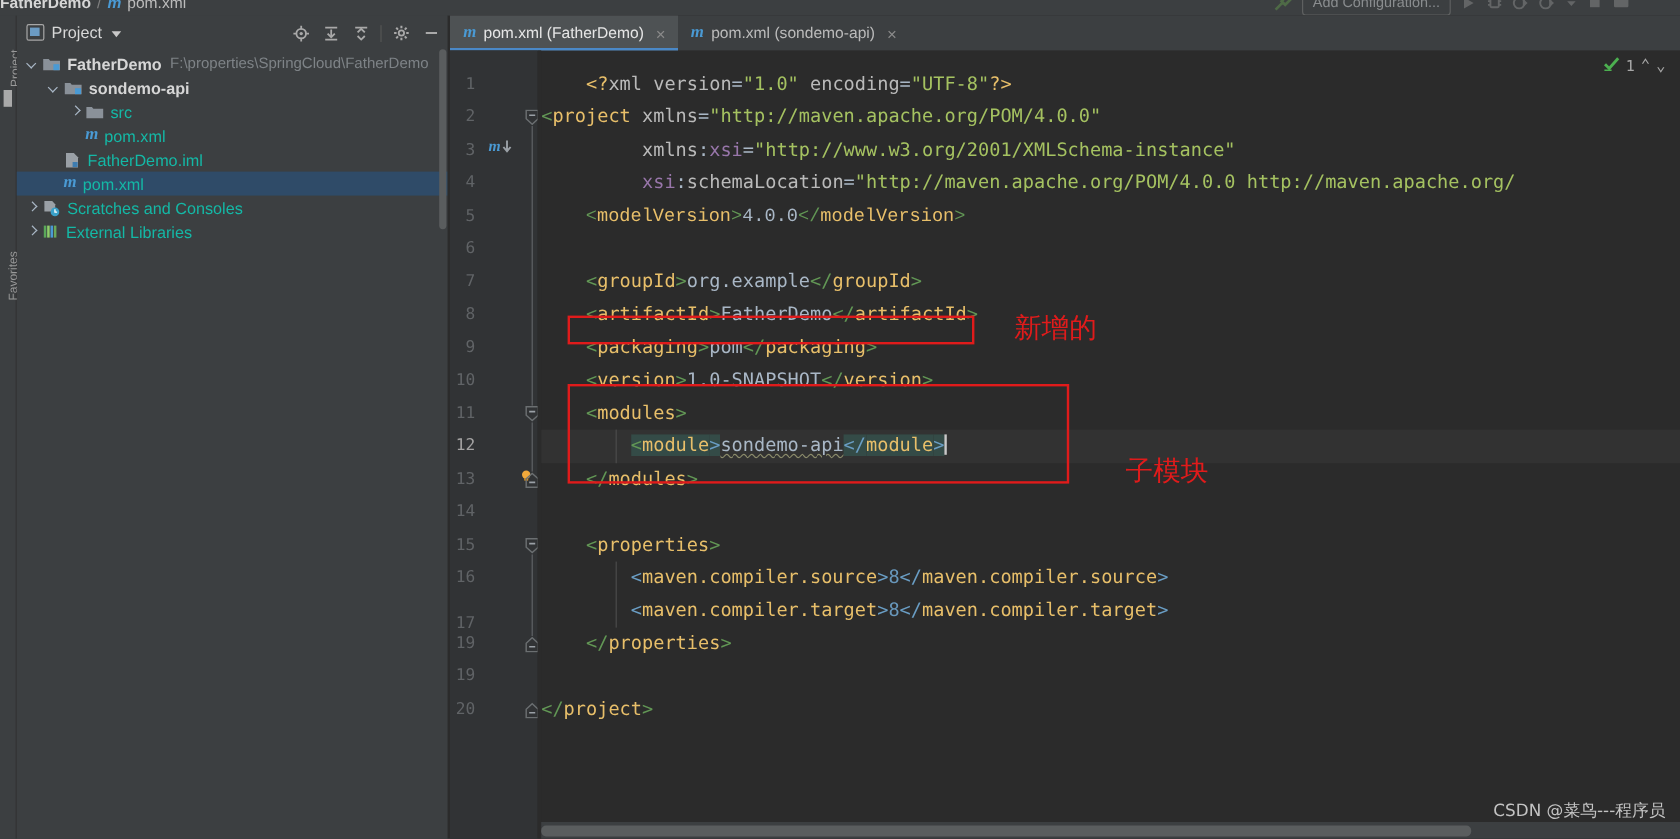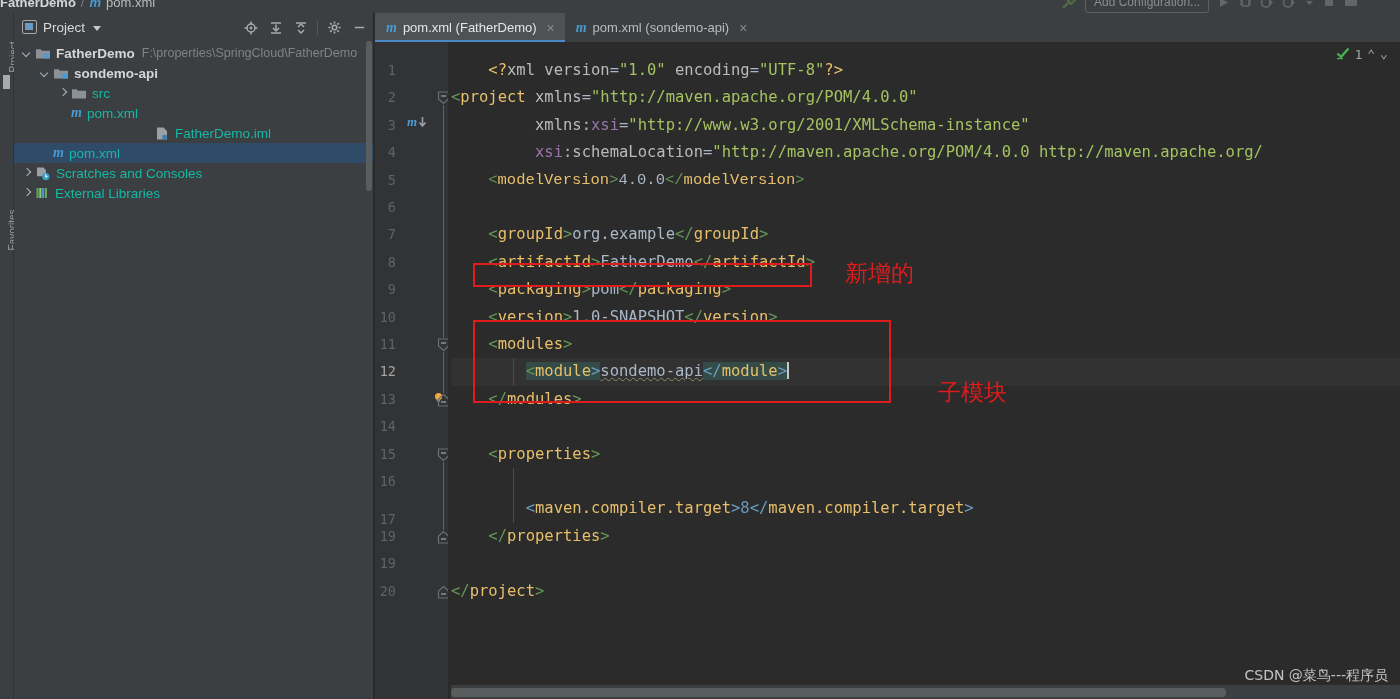--- a/index.html
+++ b/index.html
@@ -407,21 +407,21 @@
               <path d="M1 3.2h4.6l1.2 1.5H15v7.8H1z" fill="#8a9199"></path>
             </svg>
           </span>
           <span class="lbl">src</span>
         </div>
         <div class="tree-row" style="padding-left: 44px;">
           <span class="arrow"></span>
           <span class="ico m-ico">m</span>
           <span class="lbl">pom.xml</span>
         </div>
-        <div class="tree-row" style="padding-left: 26px; justify-content: center;">
+        <div class="tree-row" style="padding-left: 26px;">
           <span class="arrow"></span>
           <span class="ico">
             <svg width="15" height="15" viewBox="0 0 15 15">
               <path d="M2 1.5h6.5L12 5v8.5H2z" fill="#9aa0a6"></path>
               <rect x="7.5" y="9" width="4.2" height="4.2" fill="#3d7cb0"></rect>
             </svg>
           </span>
           <span class="lbl">FatherDemo.iml</span>
         </div>
         <div class="tree-row sel" style="padding-left: 26px;">
@@ -548,20 +548,21 @@
         <div class="cline" style="top: 179.4px;"><span class="txt">    </span><span class="br">&lt;</span><span class="tg">groupId</span><span class="br">&gt;</span><span class="txt">org.example</span><span class="br">&lt;/</span><span class="tg">groupId</span><span class="br">&gt;</span></div>
         <div class="cline" style="top: 206.8px;"><span class="txt">    </span><span class="br">&lt;</span><span class="tg">artifactId</span><span class="br">&gt;</span><span class="txt">FatherDemo</span><span class="br">&lt;/</span><span class="tg">artifactId</span><span class="br">&gt;</span></div>
         <div class="cline" style="top: 234.2px;"><span class="txt">    </span><span class="br">&lt;</span><span class="tg">packaging</span><span class="br">&gt;</span><span class="txt">pom</span><span class="br">&lt;/</span><span class="tg">packaging</span><span class="br">&gt;</span></div>
         <div class="cline" style="top: 261.6px;"><span class="txt">    </span><span class="br">&lt;</span><span class="tg">version</span><span class="br">&gt;</span><span class="txt">1.0-SNAPSHOT</span><span class="br">&lt;/</span><span class="tg">version</span><span class="br">&gt;</span></div>
         <div class="cline" style="top: 289px;"><span class="txt">    </span><span class="br">&lt;</span><span class="tg">modules</span><span class="br">&gt;</span></div>
         <div class="cline curline" style="top: 316.4px;"></div>
         <div class="cline" style="top: 316.4px;"><span class="txt">        </span><span class="br hl">&lt;</span><span class="tg hl">module</span><span class="propname hl">&gt;</span><span class="txt wavy">sondemo-api</span><span class="propname hl">&lt;/</span><span class="tg hl">module</span><span class="propname hl">&gt;</span><span class="caret"></span></div>
         <div class="cline" style="top: 343.8px;"><span class="txt">    </span><span class="br">&lt;/</span><span class="tg">modules</span><span class="br">&gt;</span></div>
         <div class="cline" style="top: 371.2px;"></div>
         <div class="cline" style="top: 398.6px;"><span class="txt">    </span><span class="br">&lt;</span><span class="tg">properties</span><span class="br">&gt;</span></div>
+        <div class="cline" style="top: 426px;"><span class="txt">        </span><span class="propname">&lt;</span><span class="tg">maven.compiler.source</span><span class="propname">&gt;</span><span class="num">8</span><span class="propname">&lt;/</span><span class="tg">maven.compiler.source</span><span class="propname">&gt;</span></div>
         <div class="cline" style="top: 453.4px;"><span class="txt">        </span><span class="propname">&lt;</span><span class="tg">maven.compiler.target</span><span class="propname">&gt;</span><span class="num">8</span><span class="propname">&lt;/</span><span class="tg">maven.compiler.target</span><span class="propname">&gt;</span></div>
         <div class="cline" style="top: 480.8px;"><span class="txt">    </span><span class="br">&lt;/</span><span class="tg">properties</span><span class="br">&gt;</span></div>
         <div class="cline" style="top: 508.2px;"></div>
         <div class="cline" style="top: 535.6px;"><span class="br">&lt;/</span><span class="tg">project</span><span class="br">&gt;</span></div>
         <div class="iguide" style="left: 62px; top: 316.4px; height: 27.4px;"></div>
         <div class="iguide" style="left: 62px; top: 426px; height: 54.8px;"></div>
       </div>
 
     <div class="inspect">
       <span>

